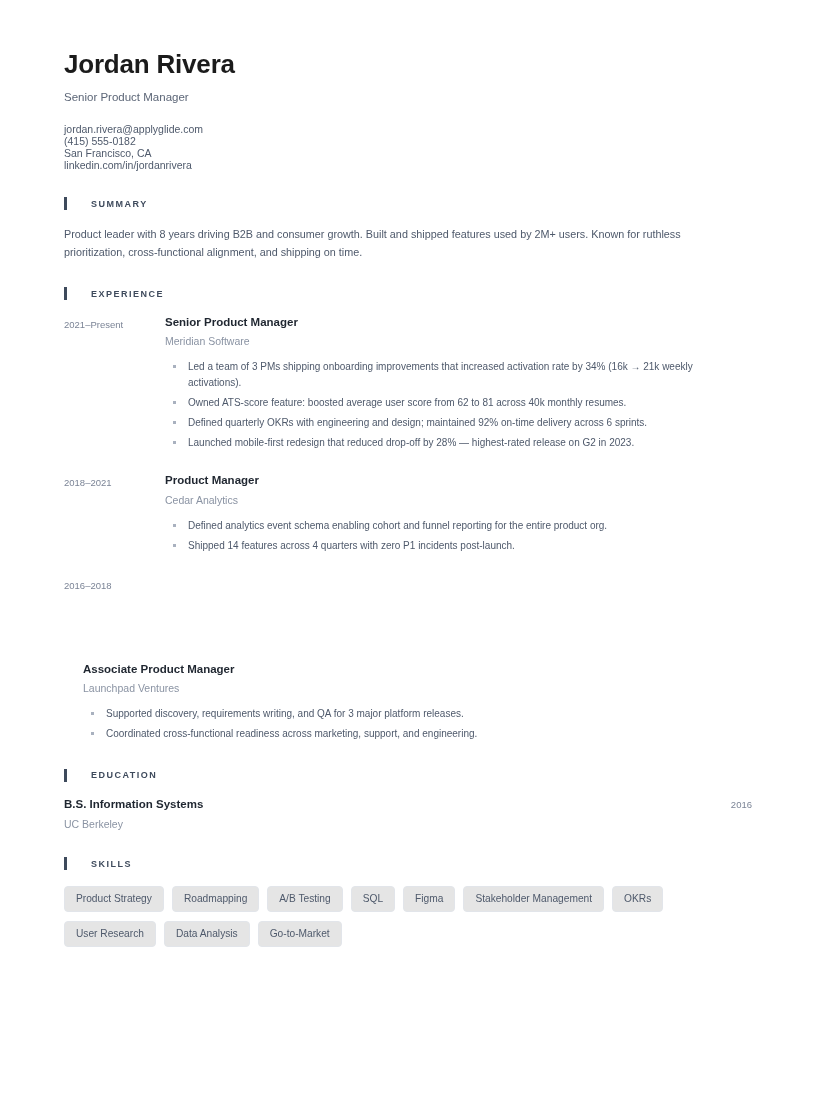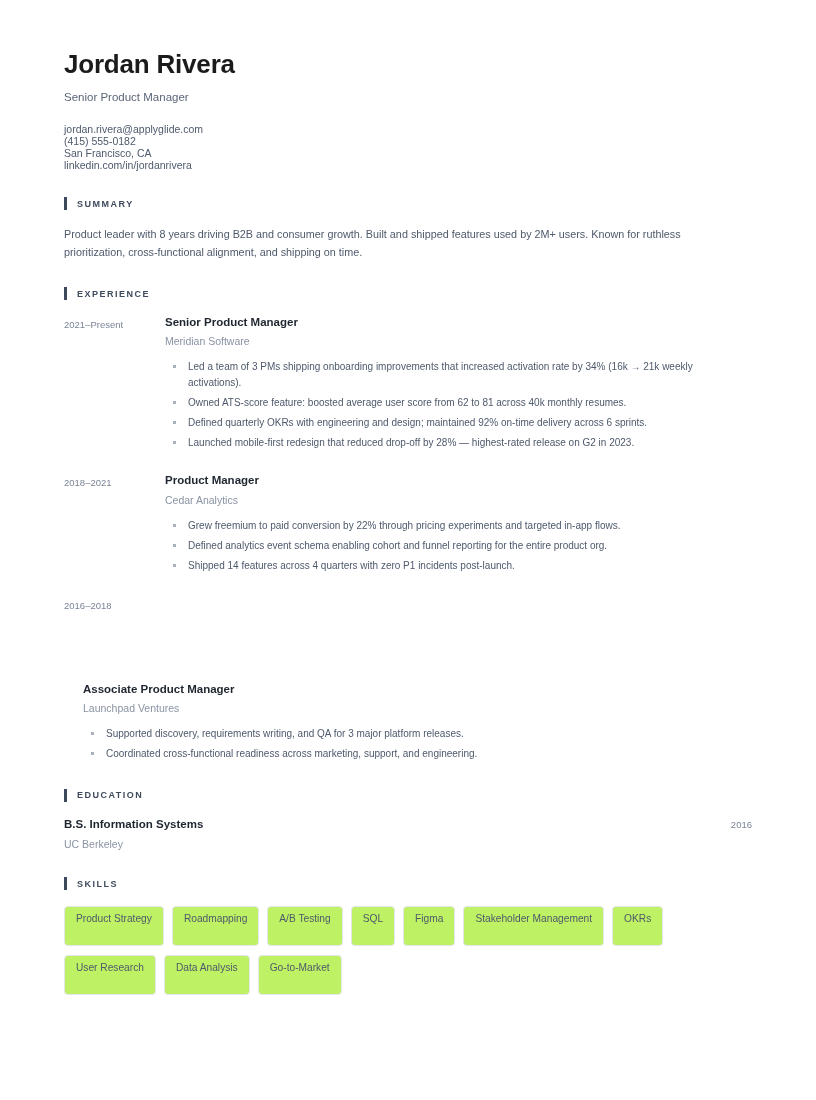--- a/index.html
+++ b/index.html
@@ -53,20 +53,21 @@
   .contact .citem:last-child { margin-right: 0; }
 
   
   .section {
     margin-top: 26px;
   }
   .sec-head {
     display: flex;
     align-items: center;
     height: 14px;
+    gap: 14px;
   }
   .sec-bar {
     width: 3px;
     height: 13px;
     background: #3e4a5c;
     flex: 0 0 auto;
   }
   .sec-label {
     margin-left: 10px;
     font-size: 9px;
@@ -171,25 +172,25 @@
 
   
   .skills {
     margin-top: 15px;
     display: flex;
     flex-wrap: wrap;
     max-width: 660px;
   }
   .chip {
     border: 1px solid #e2e5ea;
-    background: #bef264;
+    background: #e5e5e5;
     border-radius: 4px;
     font-size: 10.2px;
     color: #4e596b;
-    padding: 5px 11px 20px 11px;
+    padding: 5px 11px 6px 11px;
     margin: 0 8px 9px 0;
     line-height: 13px;
     white-space: nowrap;
   }
 </style>
 </head>
 <body>
 
 <div class="page">
 
@@ -233,21 +234,21 @@
           </ul>
         </div>
       </div>
 
       <div class="exp-item">
         <div class="exp-dates">2018–2021</div>
         <div class="exp-main">
           <div class="exp-title">Product Manager</div>
           <div class="exp-org">Cedar Analytics</div>
           <ul class="bullets">
-            <li><span class="bdot"></span><span>Grew freemium to paid conversion by 22% through pricing experiments and targeted in-app flows.</span></li>
+            <li><span class="bdot"></span></li>
             <li><span class="bdot"></span><span>Defined analytics event schema enabling cohort and funnel reporting for the entire product org.</span></li>
             <li><span class="bdot"></span><span>Shipped 14 features across 4 quarters with zero P1 incidents post-launch.</span></li>
           </ul>
         </div>
       </div>
 
       <div class="exp-item">
         <div class="exp-dates">2016–2018</div>
         <div class="exp-main">
           <div class="exp-title">Associate Product Manager</div>

